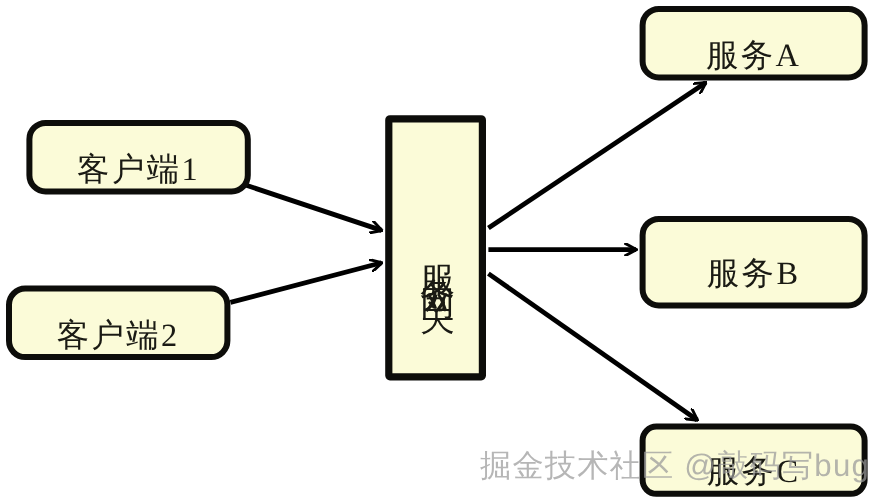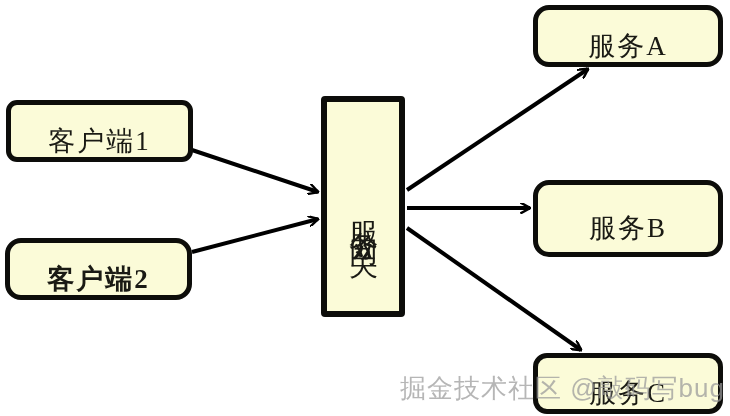--- a/index.html
+++ b/index.html
@@ -35,22 +35,22 @@
     letter-spacing: 2px;
     z-index: 3;
   }
   .node-label {
     display: block;
     line-height: 1.1;
     white-space: pre;
     margin-top: 21px;
   }
   
-  #client1 { left: 6px;  top: 100px; width: 187px; height: 62px; border-radius: 11px; }
-  #client2 { left: 5px;  top: 238px; width: 187px; height: 62px; font-weight: bold; }
+  #client1 { left: 22px;  top: 100px; width: 187px; height: 62px; }
+  #client2 { left: 5px;  top: 238px; width: 187px; height: 62px; }
   
   #gateway {
     left: 321px;
     top: 96px;
     width: 84px;
     height: 221px;
     border-radius: 4px;
     border-width: 6px;
   }
   #gateway .node-label {

